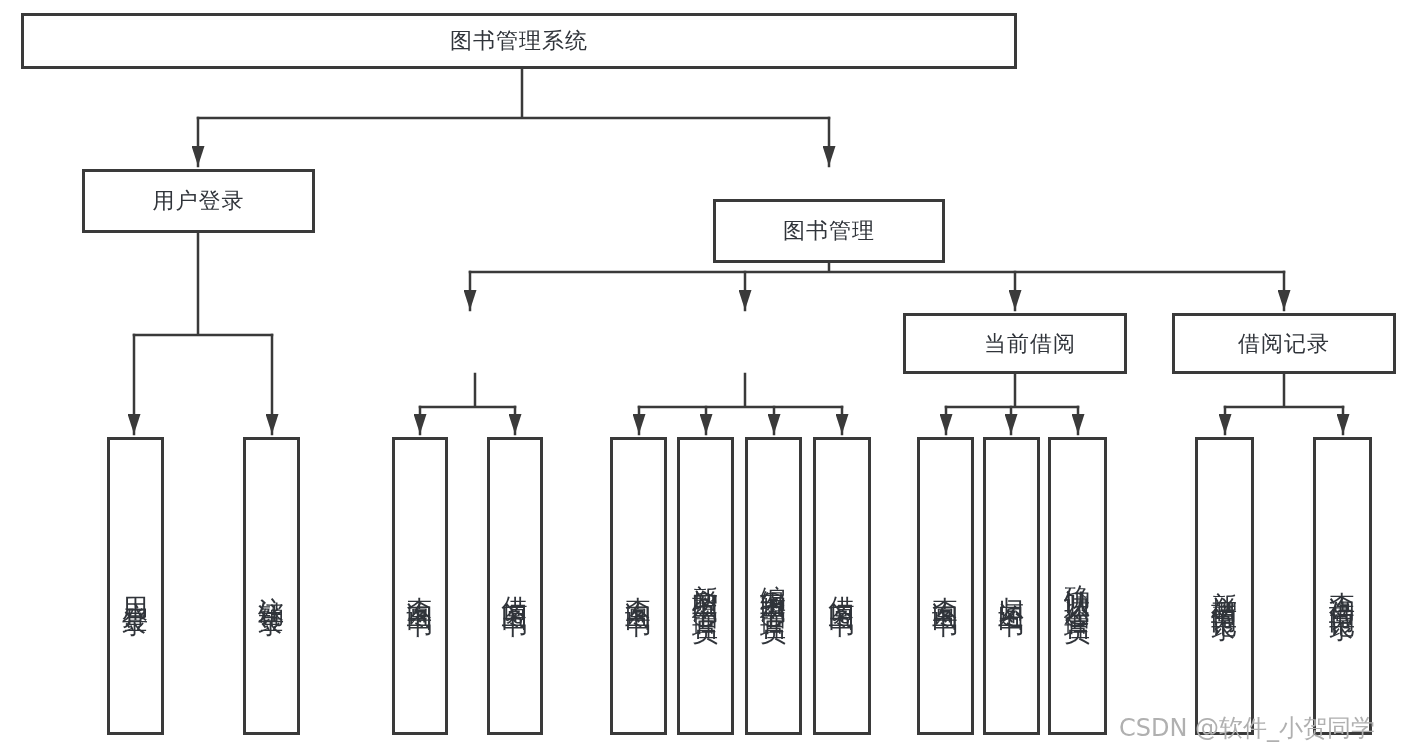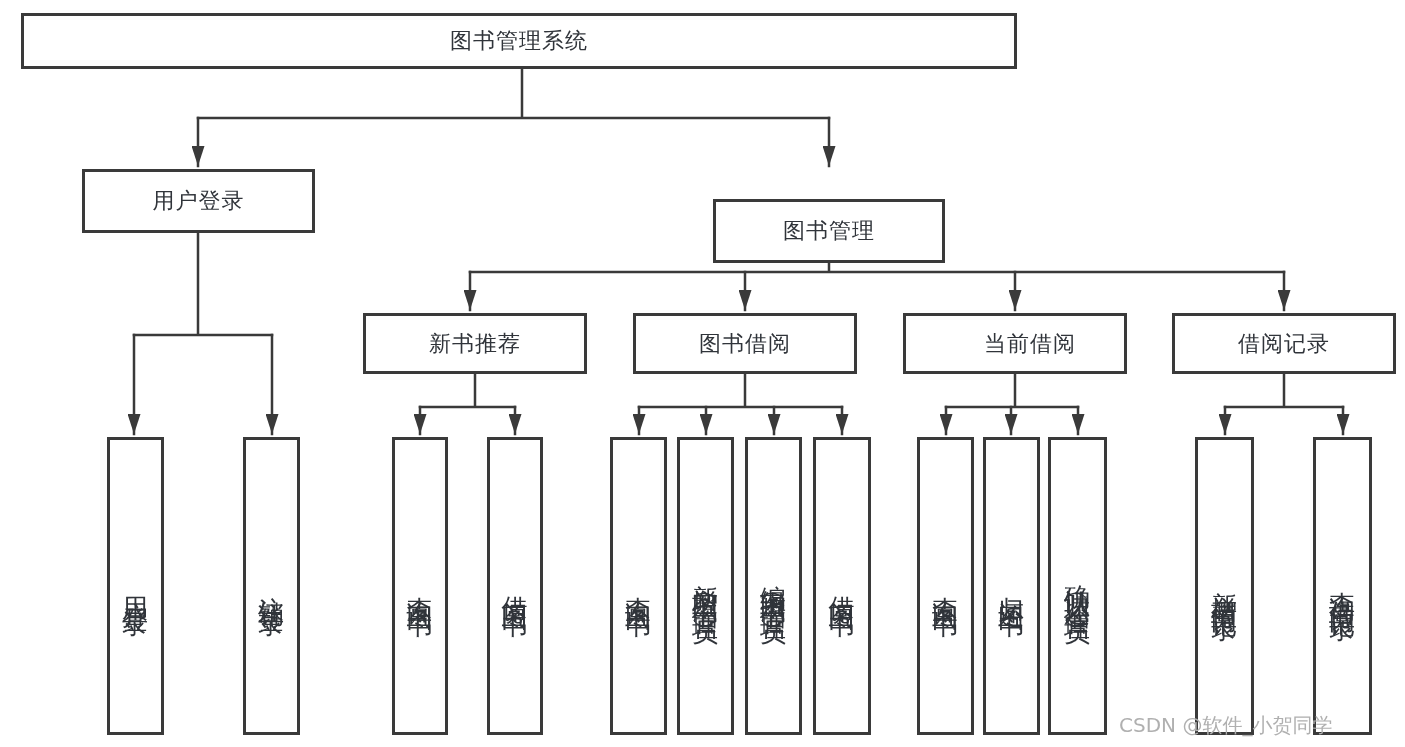--- a/index.html
+++ b/index.html
@@ -36,21 +36,21 @@
     writing-mode:vertical-rl;
     text-orientation:mixed;
     font-size:26px;
     line-height:1;
     letter-spacing:5px;
   }
   .watermark{
     position:absolute;
     left:1119px;top:712px;
     z-index:5;
-    font-size:20px;
+    font-size:24px;
     color:var(--watermark);
     white-space:nowrap;
   }
 </style>
 </head>
 <body>
 
 <div class="canvas">
 
   <svg class="connectors" width="1405" height="747" viewBox="0 0 1405 747">
@@ -100,26 +100,20 @@
     <span>图书管理系统</span>
   </div>
 
   <div class="node hnode lvl1" style="left:82px;width:233px;">
     <span>用户登录</span>
   </div>
   <div class="node hnode lvl1" style="left:713px;width:232px;margin-top:30px;">
     <span>图书管理</span>
   </div>
 
-  <div class="node hnode lvl2" style="left:363px;">
-    <span>新书推荐</span>
-  </div>
-  <div class="node hnode lvl2" style="left:633px;">
-    <span>图书借阅</span>
-  </div>
   <div class="node hnode lvl2" style="left:903px;padding-left:30px;">
     <span>当前借阅</span>
   </div>
   <div class="node hnode lvl2" style="left:1172px;">
     <span>借阅记录</span>
   </div>
 
   <div class="node vbox" style="left:107px;width:57px;">
     <span class="vtext">用户登录</span>
   </div>

